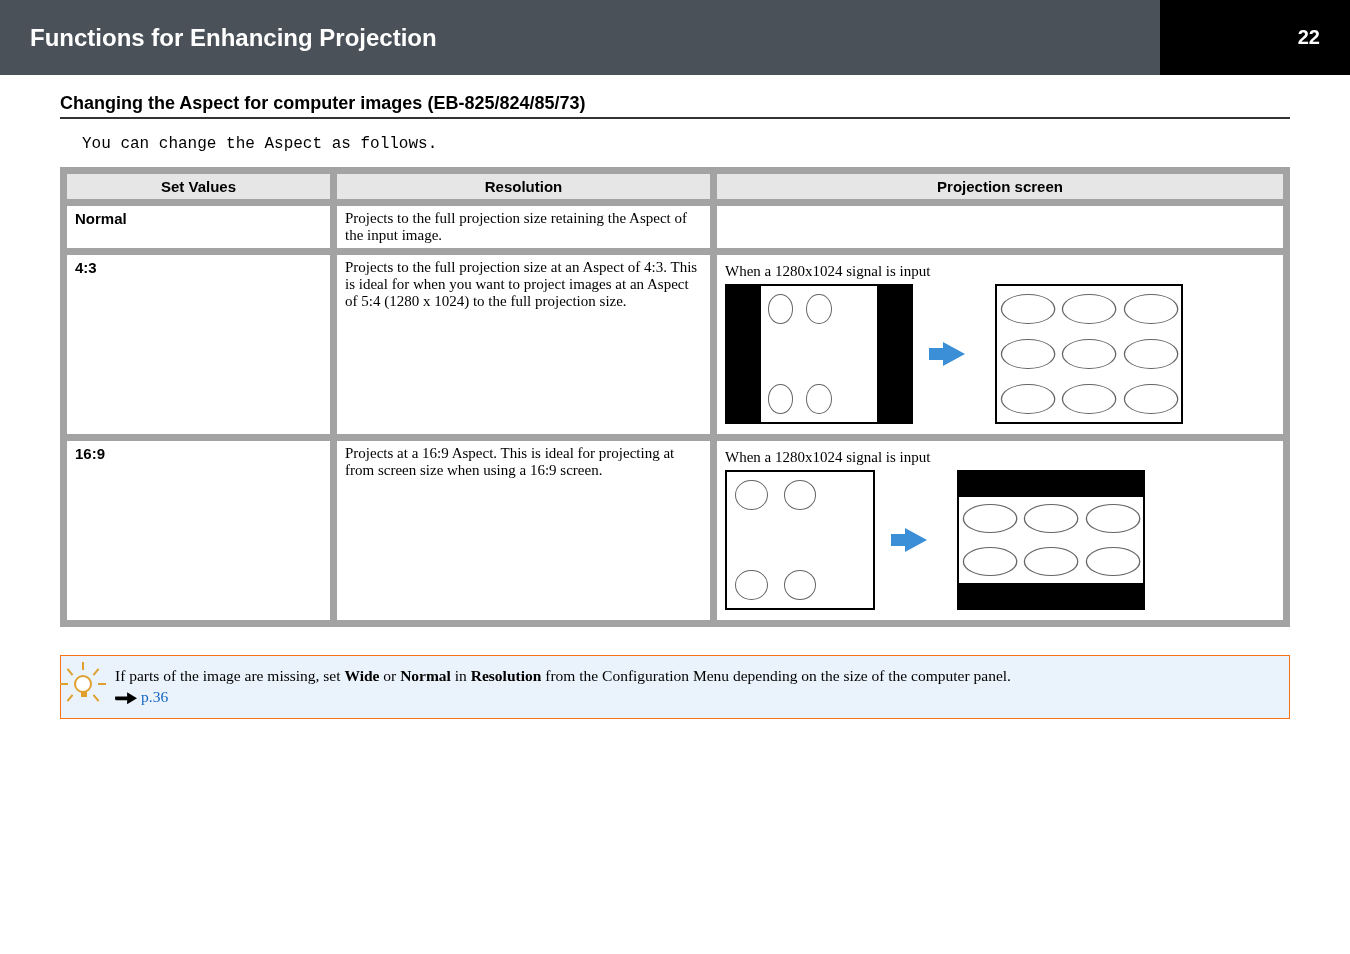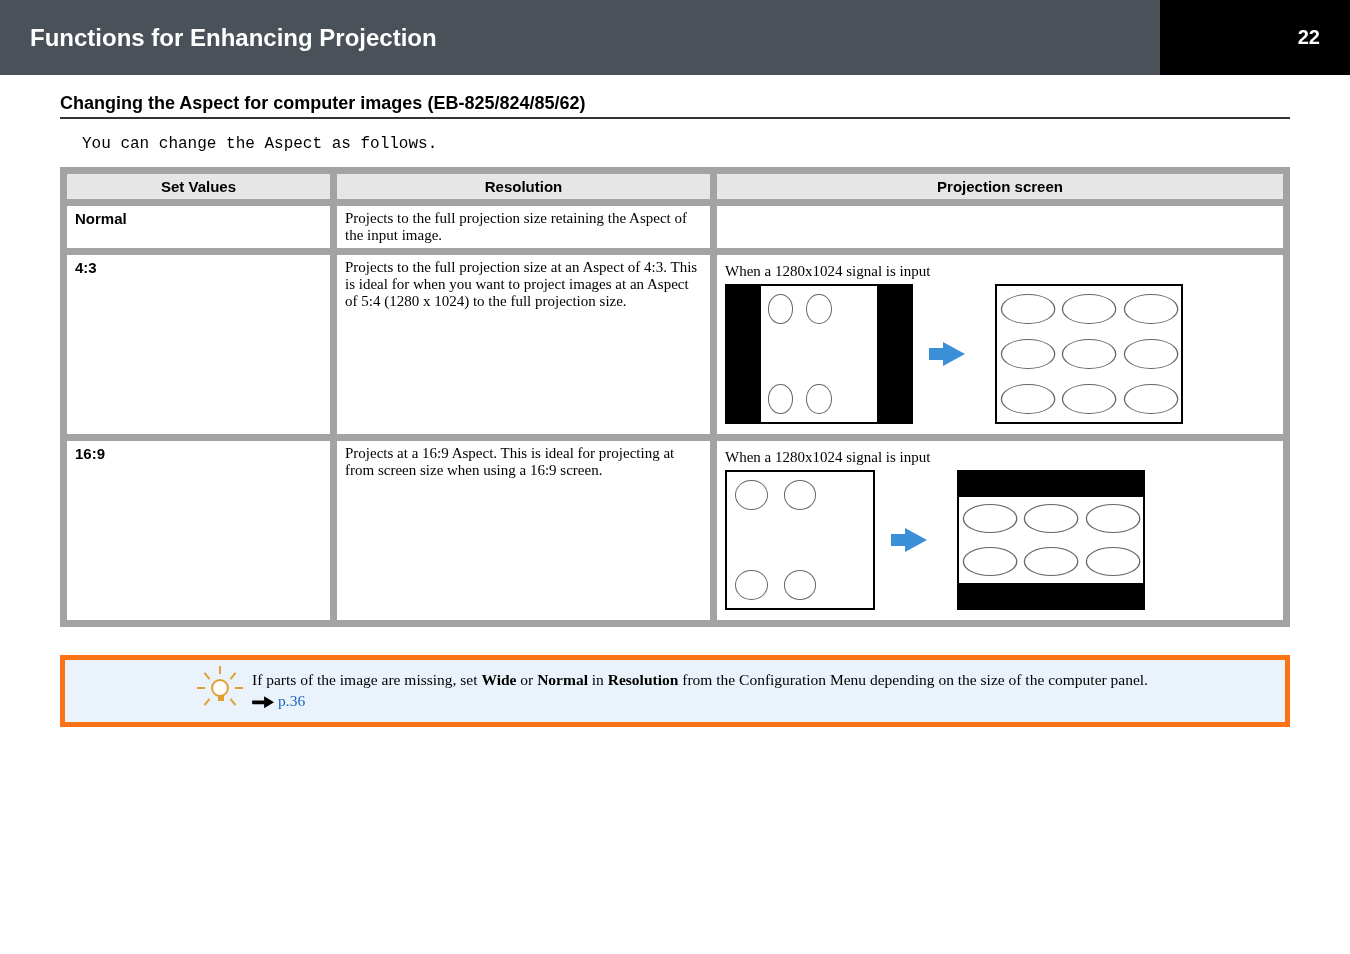--- a/index.html
+++ b/index.html
@@ -74,22 +74,22 @@
 
   .arrow {
     width: 0; height: 0; border-top: 12px solid transparent; border-bottom: 12px solid transparent;
     border-left: 22px solid #3a8fd6; position: relative;
   }
   .arrow::before {
     content: ""; position: absolute; left: -36px; top: -6px; width: 16px; height: 12px; background: #3a8fd6;
   }
 
   .tip-box {
-    margin: 28px 60px 0 60px; border: 5px solid #f97316; background: #eaf3fb;
-    display: flex; padding: 10px 23px; align-items: flex-start; gap: 14px; justify-content: center;
+    margin: 28px 60px 0 60px; border: 1px solid #f97316; background: #eaf3fb;
+    display: flex; padding: 10px 4px; align-items: flex-start; gap: 14px;
   }
   .tip-icon {
     width: 36px; height: 36px; flex: 0 0 36px; position: relative;
     display: flex; align-items: center; justify-content: center;
   }
   .bulb {
     width: 18px; height: 18px; border: 2px solid #e0a030; border-radius: 50%; position: relative; background: #fff;
   }
   .bulb::after { content: ""; position: absolute; bottom: -6px; left: 5px; width: 6px; height: 5px; background: #e0a030; }
   .rays::before, .rays::after, .ray {
@@ -133,21 +133,21 @@
           </div>
         <div class="top-label">TOP</div>
       </div>
     </div>
     <div class="page-num-box">
       <span>22</span>
     </div>
   </div>
 
   <div class="content">
-    <div class="section-heading">Changing the Aspect for computer images (EB-825/824/85/62)</div>
+    <div class="section-heading">Changing the Aspect for computer images (EB-825/824/85/73)</div>
     <div class="intro">You can change the Aspect as follows.</div>
 
     <table class="main">
       <colgroup>
           <col class="c1">
           <col class="c2">
           <col class="c3">
         </colgroup>
       <thead>
         <tr>

